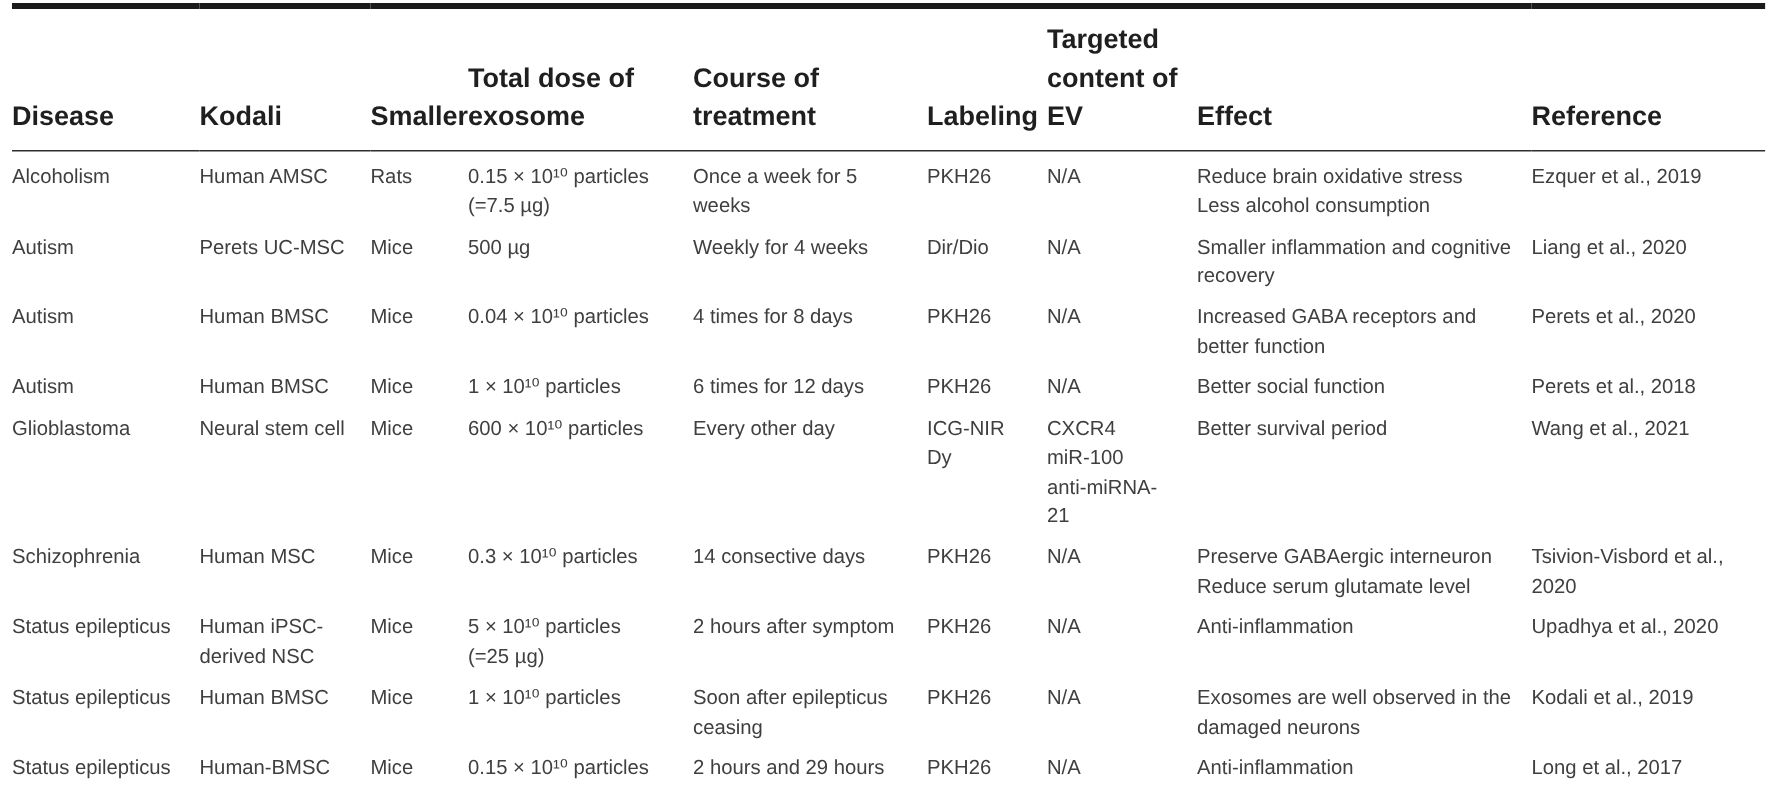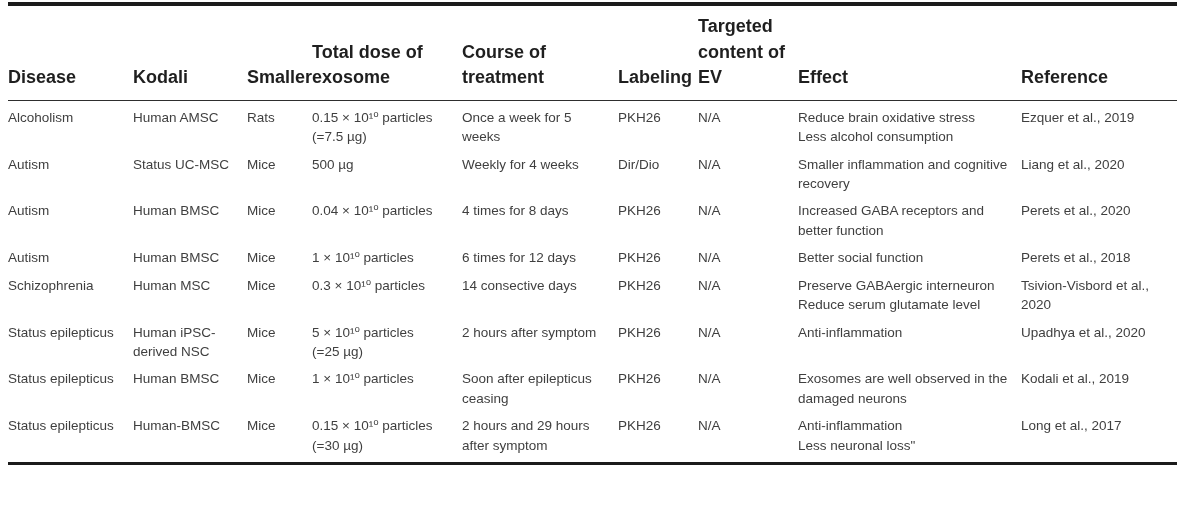--- a/index.html
+++ b/index.html
@@ -95,21 +95,21 @@
 (=7.5 µg)</td>
           <td>Once a week for 5 weeks</td>
           <td>PKH26</td>
           <td>N/A</td>
           <td>Reduce brain oxidative stress
 Less alcohol consumption</td>
           <td>Ezquer et al., 2019</td>
         </tr>
         <tr>
           <td>Autism</td>
-          <td>Status UC-MSC</td>
+          <td>Perets UC-MSC</td>
           <td>Mice</td>
           <td>500 µg</td>
           <td>Weekly for 4 weeks</td>
           <td>Dir/Dio</td>
           <td>N/A</td>
           <td>Smaller inflammation and cognitive recovery</td>
           <td>Liang et al., 2020</td>
         </tr>
         <tr>
           <td>Autism</td>
@@ -125,20 +125,33 @@
         <tr>
           <td>Autism</td>
           <td>Human BMSC</td>
           <td>Mice</td>
           <td>1 × 10¹⁰ particles</td>
           <td>6 times for 12 days</td>
           <td>PKH26</td>
           <td>N/A</td>
           <td>Better social function</td>
           <td>Perets et al., 2018</td>
+        </tr>
+        <tr>
+          <td>Glioblastoma</td>
+          <td>Neural stem cell</td>
+          <td>Mice</td>
+          <td>600 × 10¹⁰ particles</td>
+          <td>Every other day</td>
+          <td>ICG-NIR Dy</td>
+          <td>CXCR4
+miR-100
+anti-miRNA-21</td>
+          <td>Better survival period</td>
+          <td>Wang et al., 2021</td>
         </tr>
         <tr>
           <td>Schizophrenia</td>
           <td>Human MSC</td>
           <td>Mice</td>
           <td>0.3 × 10¹⁰ particles</td>
           <td>14 consective days</td>
           <td>PKH26</td>
           <td>N/A</td>
           <td>Preserve GABAergic interneuron

